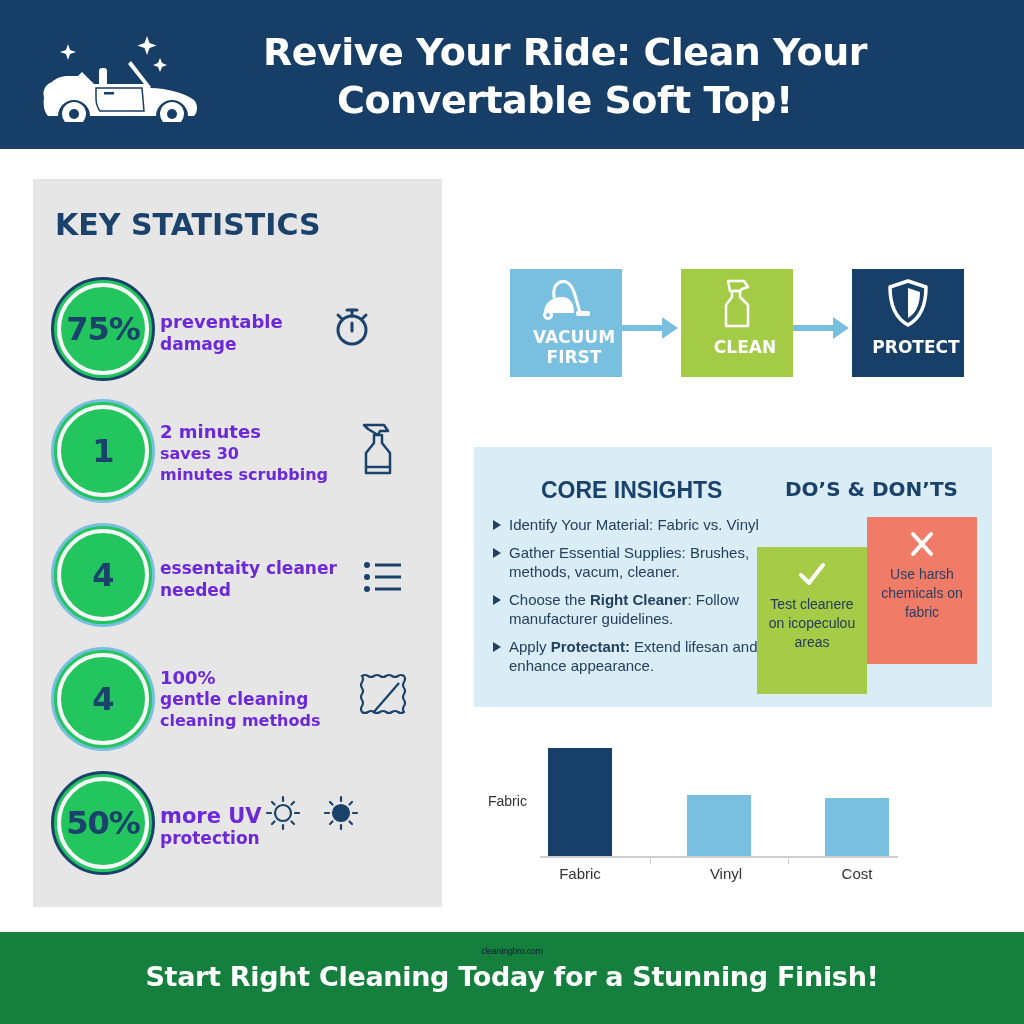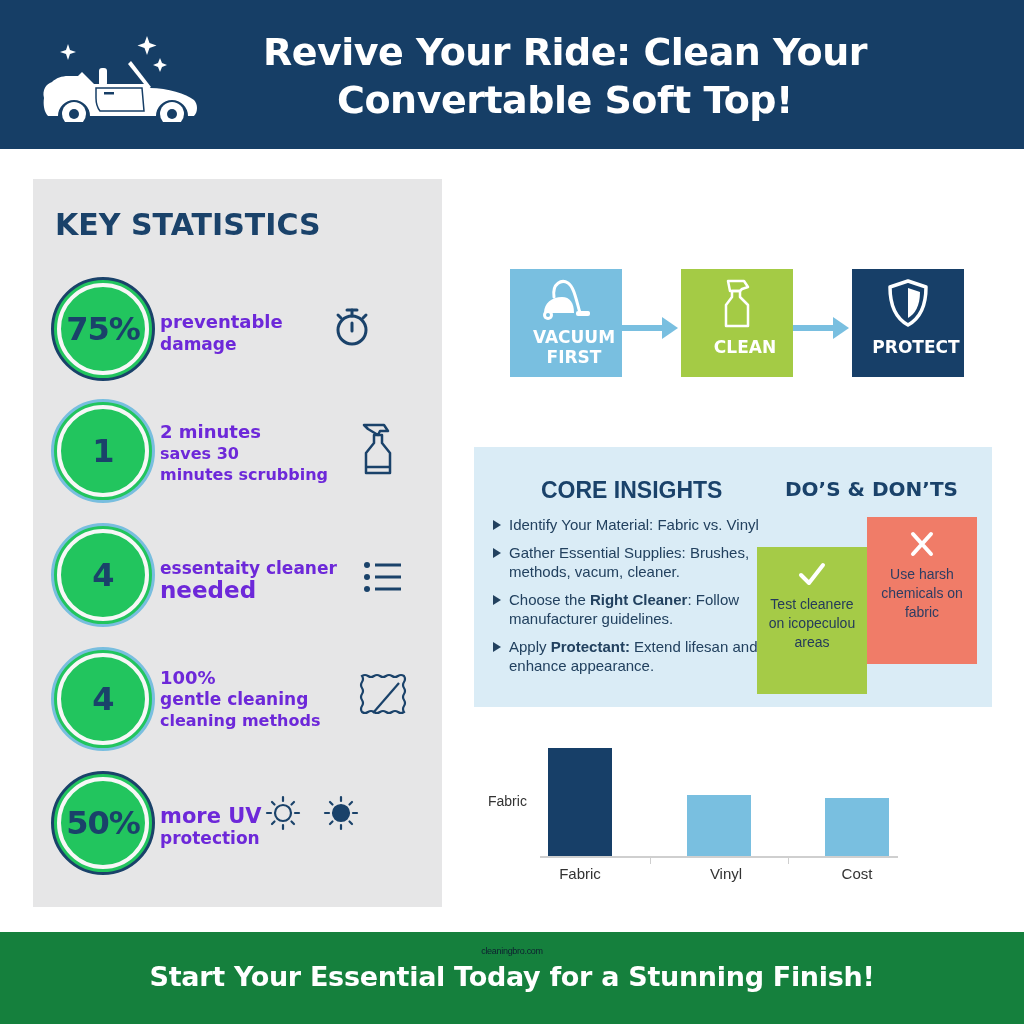--- a/index.html
+++ b/index.html
@@ -132,21 +132,21 @@
       </g>
     </svg>
   </div>
 
   <div class="stat" style="top:344px;">
     <div class="ring light">
       <div class="value">4</div>
     </div>
     <div class="desc" style="top:34px;">
       <span class="l1" style="font-size:17px;">essentaity cleaner</span>
-      <span class="l1" style="font-size:23px;">needed</span>
+      <span class="l1" style="font-size:17px;">needed</span>
     </div>
     <svg class="icon" style="left:330px; top:38px; width:40px; height:32px;" viewBox="0 0 40 32">
       <g fill="#1a426a">
         <circle cx="4" cy="4" r="3"></circle>
         <circle cx="4" cy="16" r="3"></circle>
         <circle cx="4" cy="28" r="3"></circle>
         <rect x="12" y="2.5" width="26" height="3"></rect>
         <rect x="12" y="14.5" width="26" height="3"></rect>
         <rect x="12" y="26.5" width="26" height="3"></rect>
       </g>
@@ -276,14 +276,14 @@
   <div class="axis"></div>
   <div class="tick" style="left:180px;"></div>
   <div class="tick" style="left:318px;"></div>
   <div class="xlabel" style="left:60px;">Fabric</div>
   <div class="xlabel" style="left:206px;">Vinyl</div>
   <div class="xlabel" style="left:337px;">Cost</div>
 </div>
 
 <div class="footer">
   <div class="site">cleaningbro.com</div>
-  <div class="cta">Start Your Essential Today for a Stunning Finish!</div>
+  <div class="cta">Start Right Cleaning Today for a Stunning Finish!</div>
 </div>
 
 </body></html>

